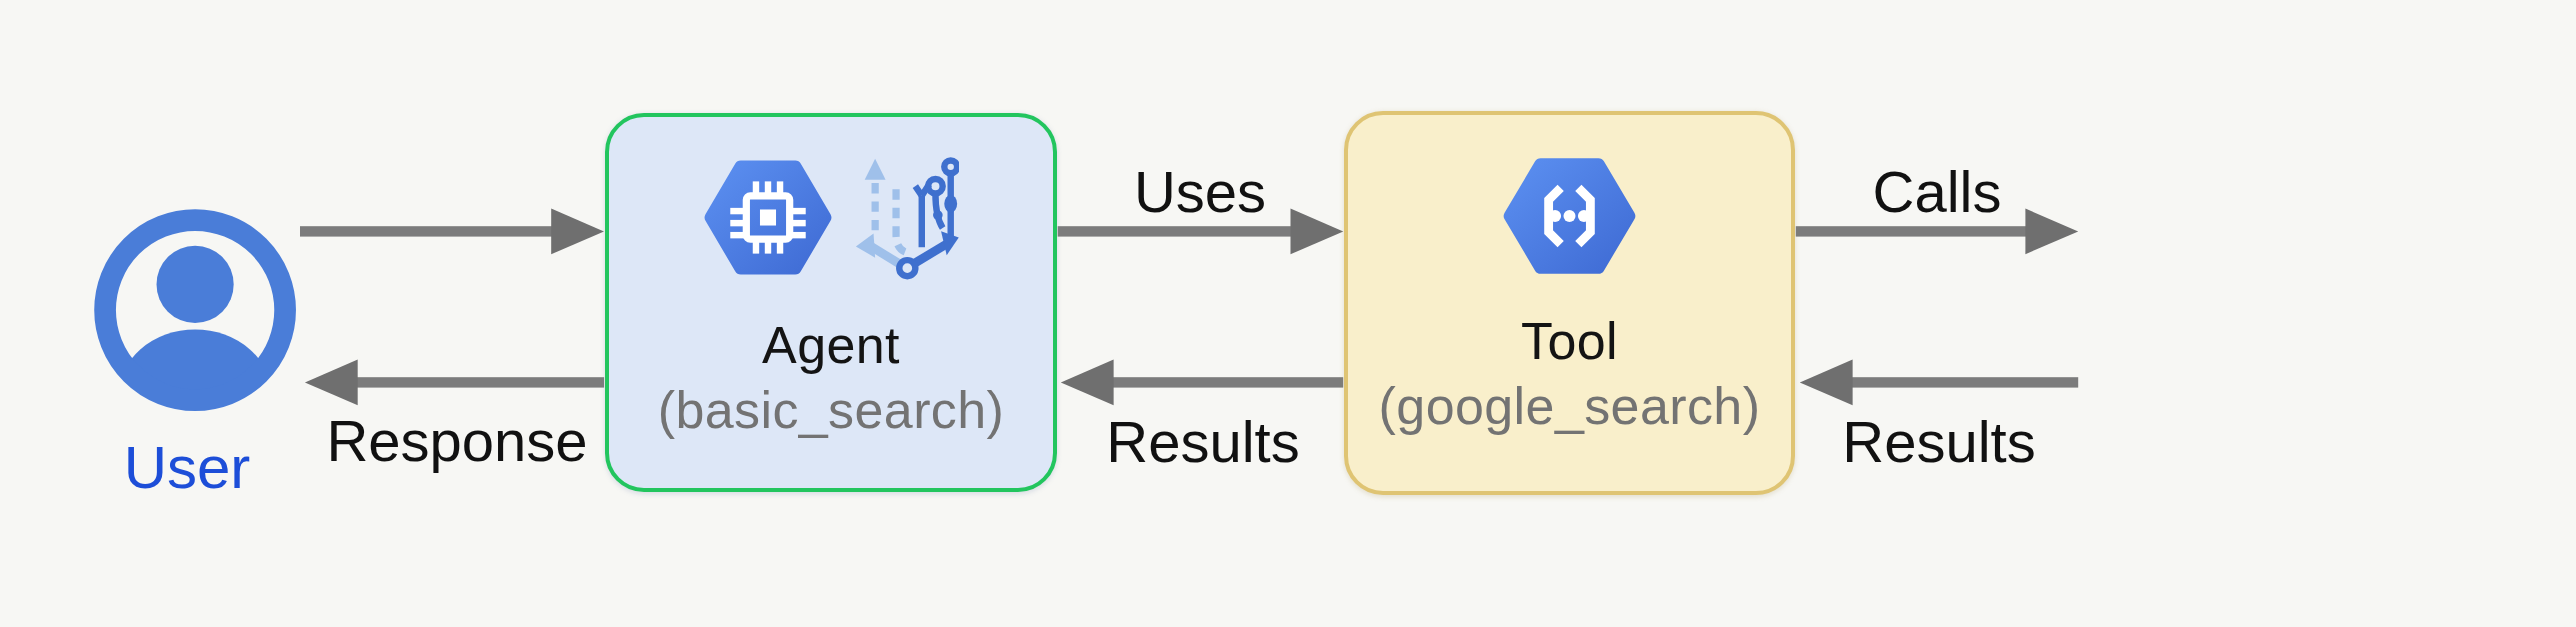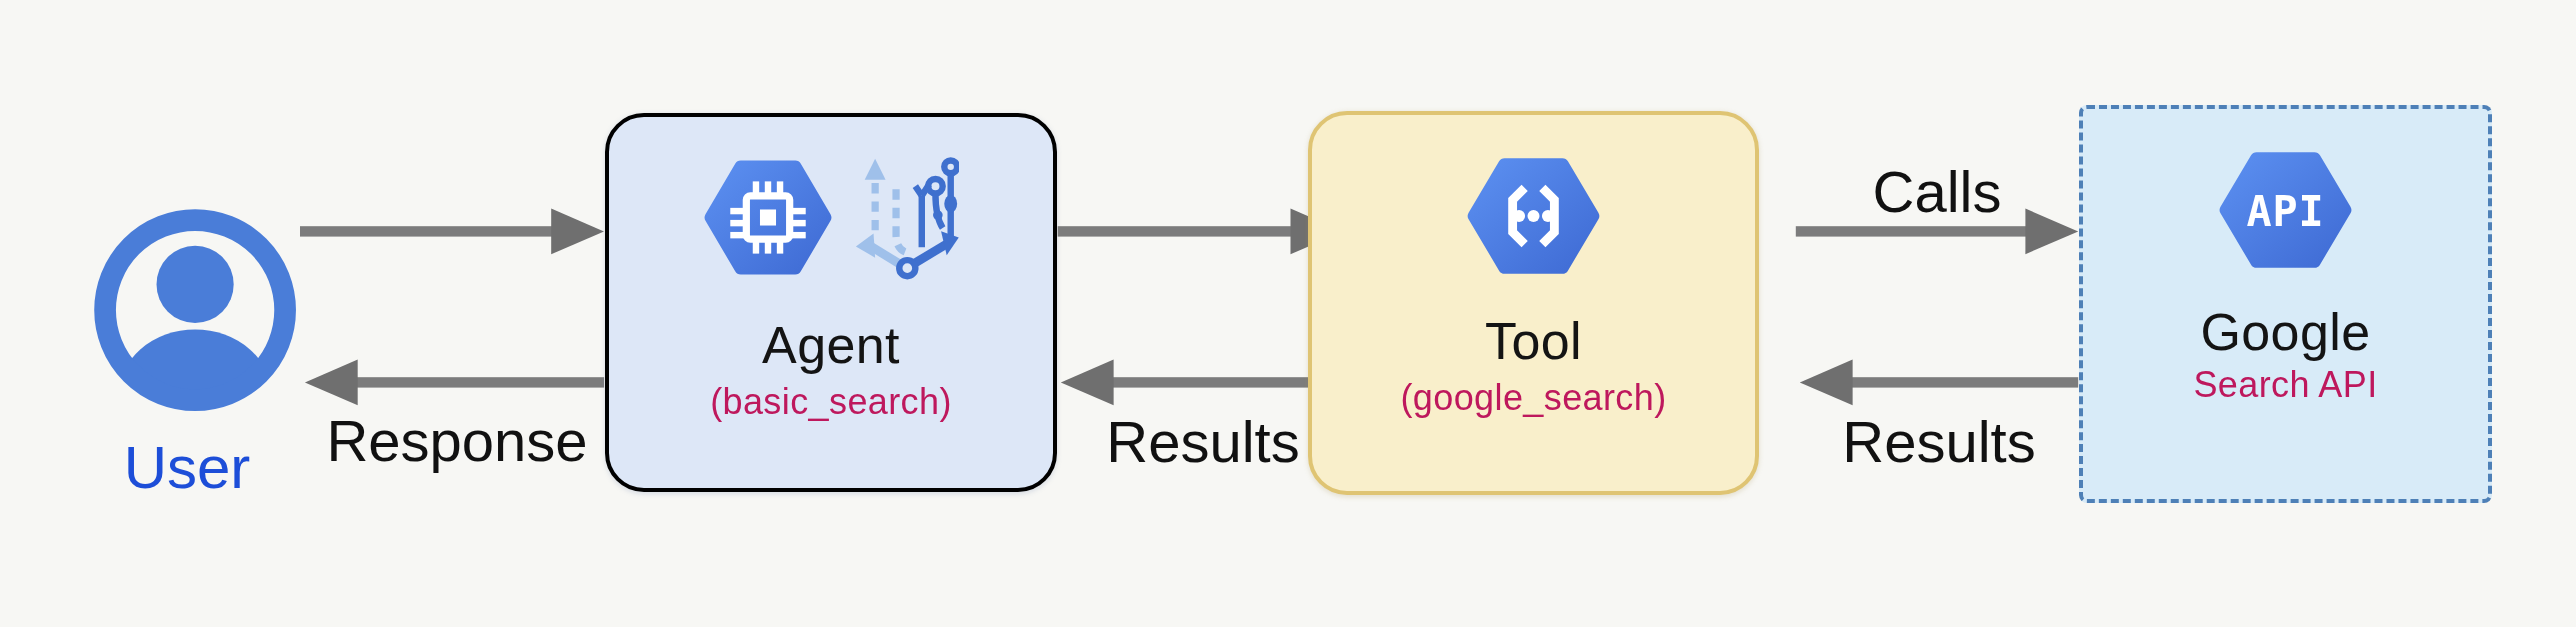--- a/index.html
+++ b/index.html
@@ -16,42 +16,42 @@
   .abs{position:absolute;}
   
   .node-box{
     position:absolute;
     box-sizing:border-box;
     display:flex;flex-direction:column;align-items:center;
     text-align:center;
   }
   .box-agent{
     left:605px;top:113px;width:452px;height:379px;
-    background:#dde7f7;border:4px solid #000000;border-radius:39px;
+    background:#dde7f7;border:4px solid #22c55e;border-radius:39px;
     padding-top:37px;
     box-shadow:0 1.6px 4.8px rgba(120,140,180,.25);
   }
   .box-tool{
-    left:1308px;top:111px;width:451px;height:384px;
+    left:1344px;top:111px;width:451px;height:384px;
     background:#f9efcb;border:4px solid #dfc473;border-radius:39px;
     padding-top:40px;
     box-shadow:0 1.6px 4.8px rgba(170,150,90,.25);
   }
   .box-api{
     left:2079px;top:105px;width:413px;height:398px;
     background:#d8ebf8;border:4.8px dashed #4e80b7;border-radius:8px;
     padding-top:39px;
   }
   .icon-row{display:flex;align-items:center;gap:21px;}
   .node-title{
     font-size:52px;line-height:1.15;color:#141414;margin-top:35px;
     letter-spacing:0.4px;
   }
   .node-subtitle{
-    font-size:36px;line-height:1.15;color:#be185d;margin-top:4.8px;
+    font-size:52px;line-height:1.15;color:#737373;margin-top:4.8px;
     letter-spacing:0.4px;
   }
   .api-title{margin-top:31px;}
   
   .user-icon{left:89px;top:204px;}
   .user-label{
     left:187px;top:433px;
     transform:translateX(-50%);
     font-size:60px;color:#1d4ed8;white-space:nowrap;
   }
@@ -151,20 +151,21 @@
       </svg>
     </div>
     <div class="node-title">Agent</div>
     <div class="node-subtitle">(basic_search)</div>
   </div>
 
   <svg class="abs" style="left:1057px;top:203px" width="287" height="56" viewBox="0 0 357 70">
     <rect x="0" y="29" width="299" height="13" fill="#7c7c7c"></rect>
     <polygon points="291,7 357,35.5 291,64" fill="#6f6f6f"></polygon>
   </svg>
+  <div class="edge-label lbl-uses">Uses</div>
 
   <svg class="abs" style="left:1060px;top:354px" width="284" height="56" viewBox="0 0 353 70">
     <rect x="58" y="29" width="295" height="13" fill="#7c7c7c"></rect>
     <polygon points="66,7 0,35.5 66,64" fill="#6f6f6f"></polygon>
   </svg>
   <div class="edge-label lbl-results-1">Results</div>
 
   <div class="node-box box-tool">
     <div class="icon-row">
 
@@ -196,32 +197,15 @@
     <polygon points="287,7 353,35.5 287,64" fill="#6f6f6f"></polygon>
   </svg>
   <div class="edge-label lbl-calls">Calls</div>
 
   <svg class="abs" style="left:1799px;top:354px" width="280" height="56" viewBox="0 0 348 70">
     <rect x="58" y="29" width="290" height="13" fill="#7c7c7c"></rect>
     <polygon points="66,7 0,35.5 66,64" fill="#6f6f6f"></polygon>
   </svg>
   <div class="edge-label lbl-results-2">Results</div>
 
-  <div class="node-box box-api">
-    <div class="icon-row">
-
-      <svg width="135" height="124" viewBox="0 0 168 154">
-        <defs>
-          <linearGradient id="hg3" x1="0" y1="0" x2="1" y2="1">
-            <stop offset="0" stop-color="#5b8ff0"></stop>
-              <stop offset="1" stop-color="#3f6bd4"></stop>
-          </linearGradient>
-        </defs>
-        <polygon points="10,77 48,13 120,13 158,77 120,141 48,141" fill="url(#hg3)" stroke="url(#hg3)" stroke-width="16" stroke-linejoin="round"></polygon>
-        <text x="84" y="97" text-anchor="middle" fill="#ffffff" font-family="'DejaVu Sans Mono','Liberation Mono',monospace" font-size="52" font-weight="bold" letter-spacing="1">API</text>
-      </svg>
-    </div>
-    <div class="node-title api-title">Google</div>
-    <div class="node-subtitle" style="margin-top:1.6px">Search API</div>
-  </div>
 
 </div>
 
 
 </body></html>

